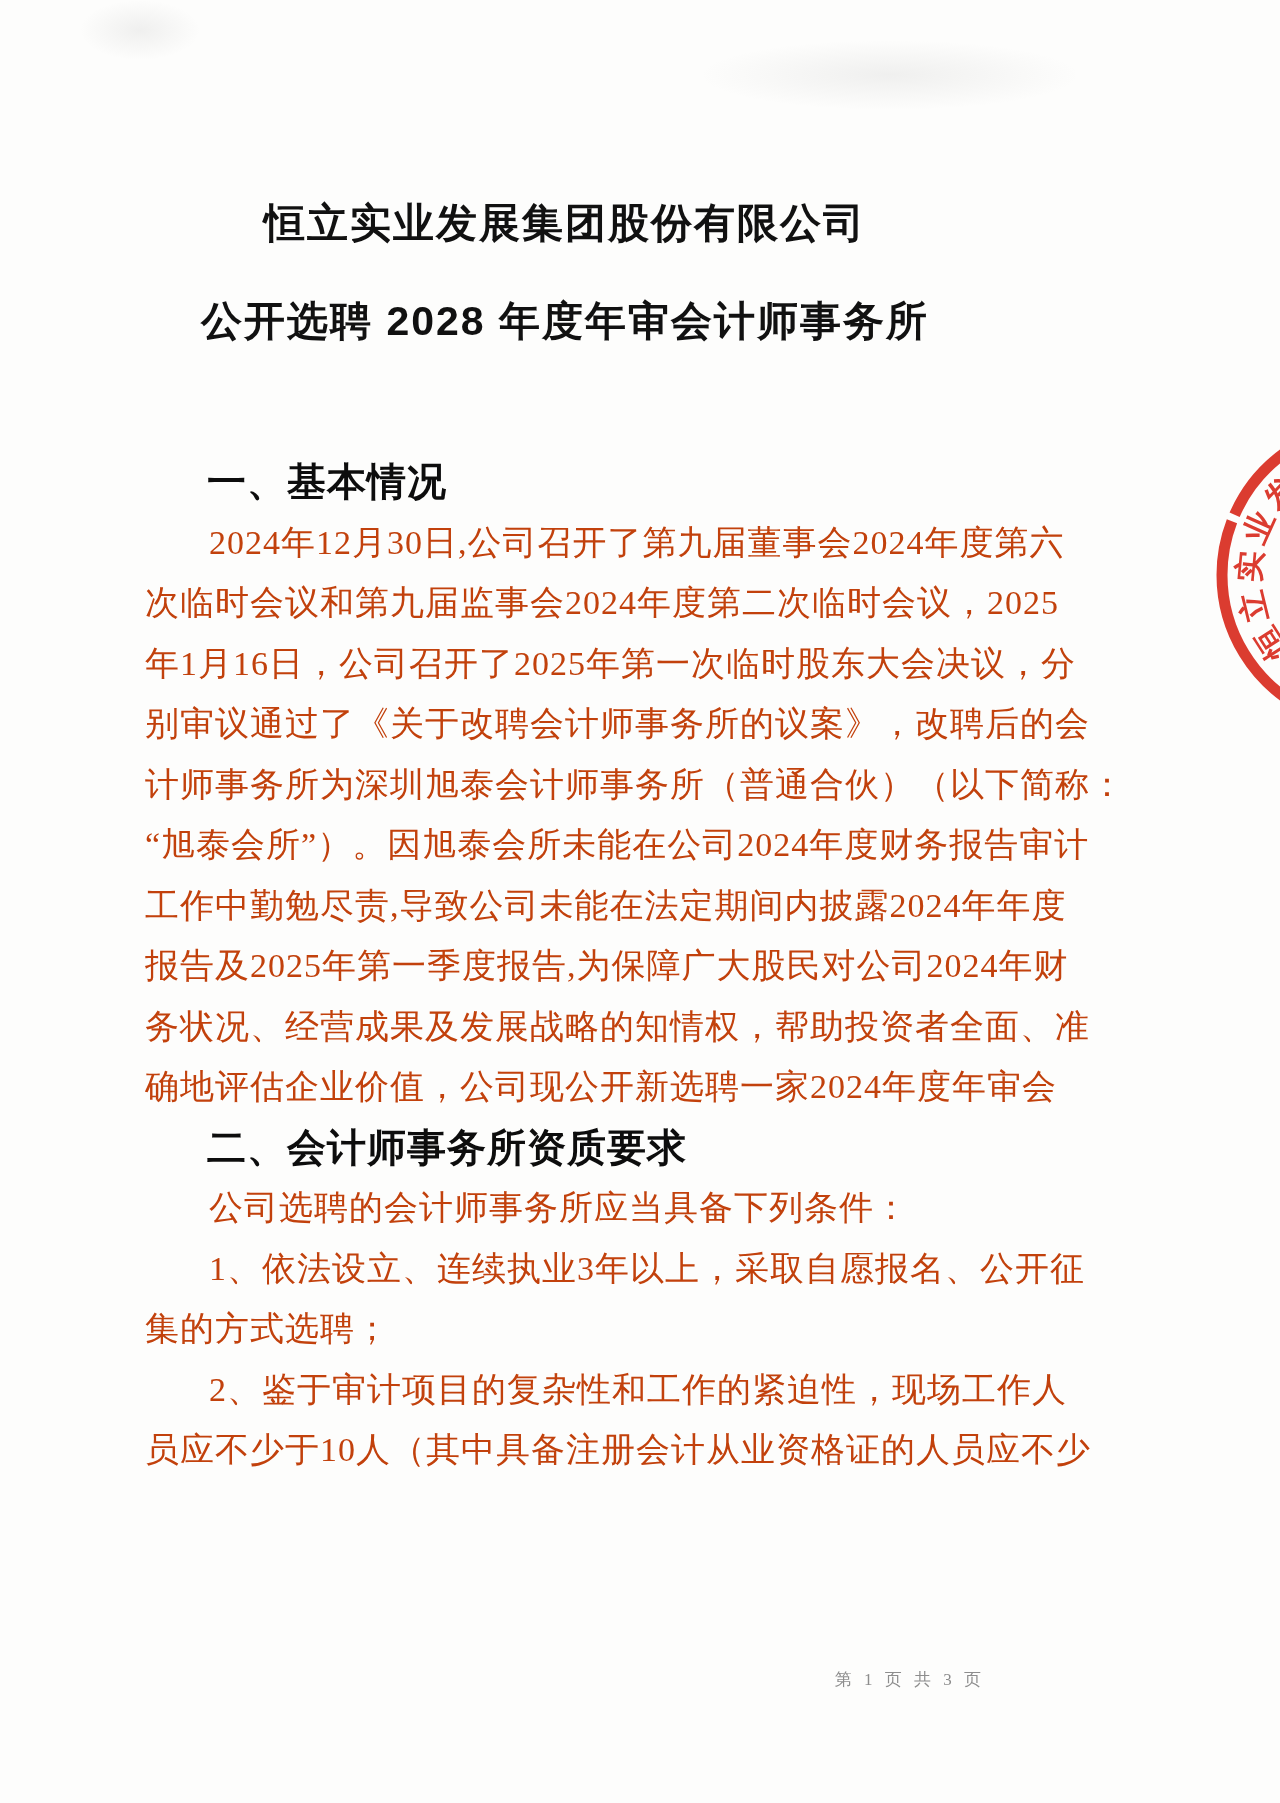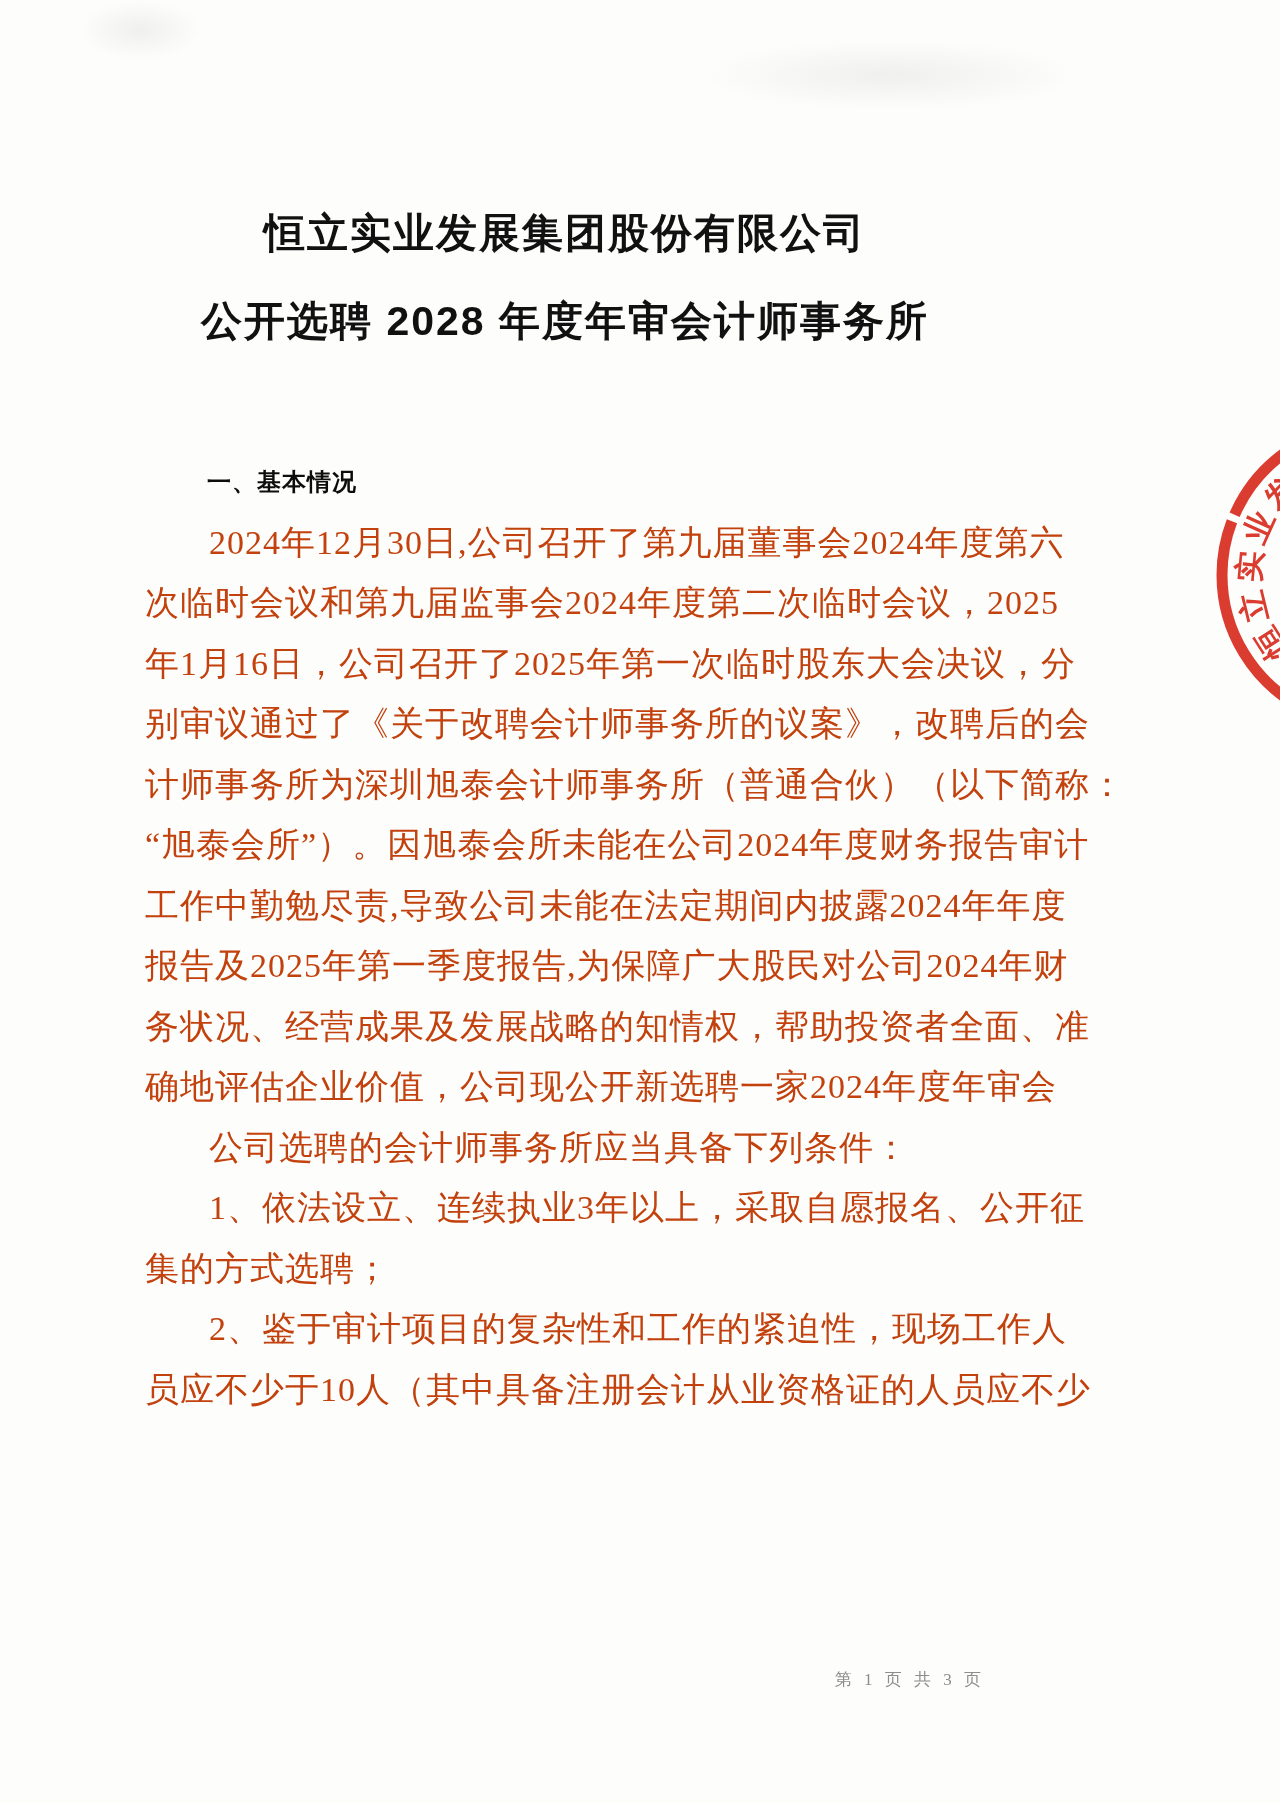--- a/index.html
+++ b/index.html
@@ -25,35 +25,35 @@
   .title {
     position:absolute; left:0; width:100%;
     text-align:center;
     font-family:"Liberation Sans", sans-serif;
     font-weight:bold;
     font-size:41px;
     letter-spacing:2px;
     color:#111;
     white-space:nowrap;
   }
-  .title.l1 { top:196px;margin-top:10px; }
+  .title.l1 { top:196px; }
   .title.l2 { top:294px; }
 
   .content { position:absolute; left:0; top:452px; width:840px; }
   .row {
     height:60.5px; line-height:60.5px;
     font-size:34px;
     letter-spacing:1px;
     white-space:nowrap;
     color:#c2410c;
   }
   .row.heading {
     font-family:"Liberation Sans", sans-serif;
     font-weight:bold;
-    font-size:24px;
+    font-size:39px;
     color:#0d0d0d;
     padding-left:62px;
   }
   .row.indent { padding-left:64px; }
 
   .footer {
     position:absolute; left:0; top:1668px; width:840px;
     text-align:right;
     font-size:17px;
     letter-spacing:4px;
@@ -79,20 +79,21 @@
       <div class="row indent">2024年12月30日,公司召开了第九届董事会2024年度第六</div>
       <div class="row">次临时会议和第九届监事会2024年度第二次临时会议，2025</div>
       <div class="row">年1月16日，公司召开了2025年第一次临时股东大会决议，分</div>
       <div class="row">别审议通过了《关于改聘会计师事务所的议案》，改聘后的会</div>
       <div class="row">计师事务所为深圳旭泰会计师事务所（普通合伙）（以下简称：</div>
       <div class="row">“旭泰会所”）。因旭泰会所未能在公司2024年度财务报告审计</div>
       <div class="row">工作中勤勉尽责,导致公司未能在法定期间内披露2024年年度</div>
       <div class="row">报告及2025年第一季度报告,为保障广大股民对公司2024年财</div>
       <div class="row">务状况、经营成果及发展战略的知情权，帮助投资者全面、准</div>
       <div class="row">确地评估企业价值，公司现公开新选聘一家2024年度年审会</div>
+      <div class="row heading">二、会计师事务所资质要求</div>
       <div class="row indent">公司选聘的会计师事务所应当具备下列条件：</div>
       <div class="row indent">1、依法设立、连续执业3年以上，采取自愿报名、公开征</div>
       <div class="row">集的方式选聘；</div>
       <div class="row indent">2、鉴于审计项目的复杂性和工作的紧迫性，现场工作人</div>
       <div class="row">员应不少于10人（其中具备注册会计从业资格证的人员应不少</div>
     </div>
 
     <div class="footer">第 1 页 共 3 页</div>
   </div>
 

